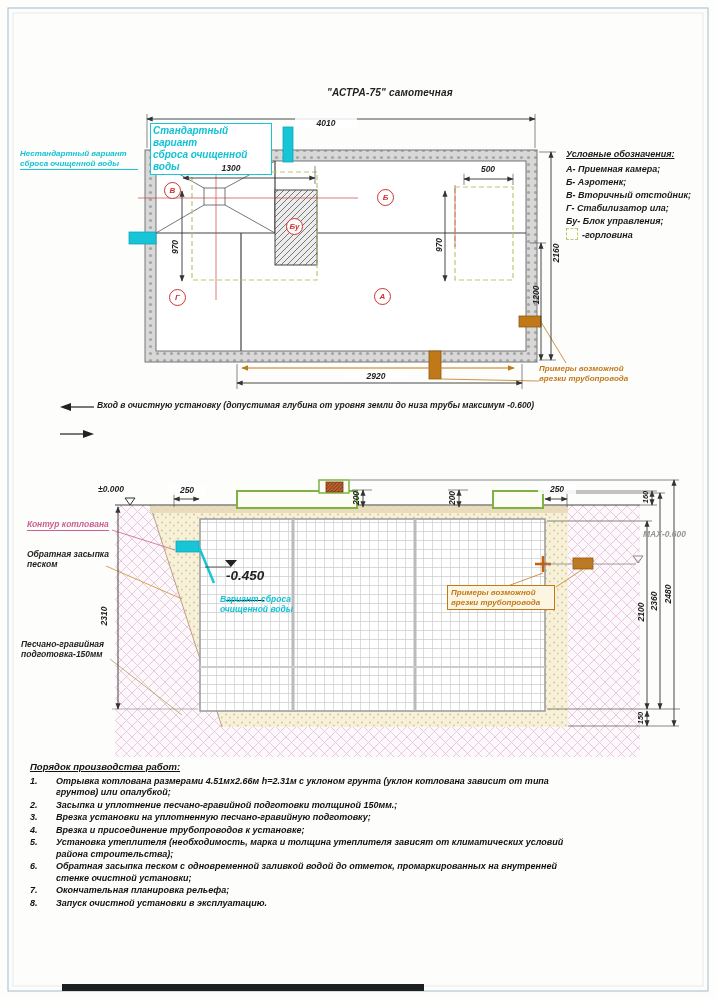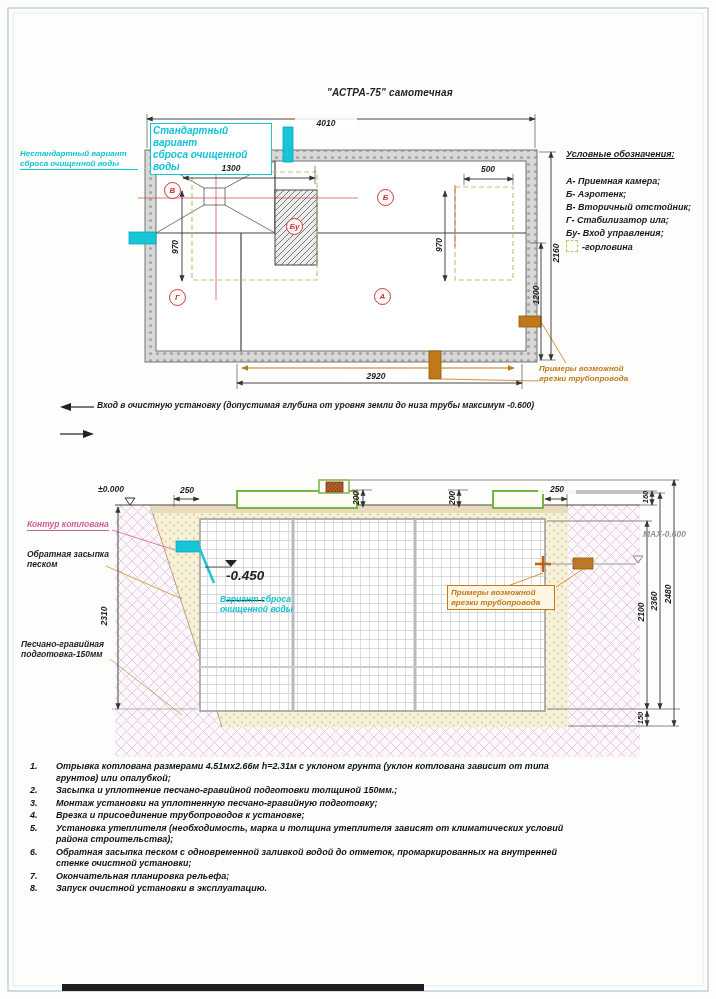--- a/index.html
+++ b/index.html
@@ -16,21 +16,21 @@
   .orange{color:#c07818;}
   .magenta{color:#cc5f93;}
   .gray{color:#949494;}
   .comp{position:absolute;width:15px;height:15px;border:1.3px solid #cc3333;border-radius:50%;
         color:#cc3333;font-style:italic;font-weight:bold;font-size:8px;display:flex;align-items:center;
         justify-content:center;background:rgba(255,255,255,.9);}
   .title1{font-size:10.5px;letter-spacing:.4px;}
   .title2{font-size:10px;letter-spacing:.2px;}
   .legend{position:absolute;left:566px;top:148px;width:148px;font-style:italic;font-weight:bold;
           font-size:9px;line-height:13px;color:#1a1a1a;}
-  .legend-h{text-decoration:underline;margin-bottom:14px;}
+  .legend-h{text-decoration:underline;margin-bottom:2px;}
   .swatch{display:inline-block;width:10px;height:10px;border:1.3px dashed #b9c96e;vertical-align:-2px;margin-right:4px;}
   .boxcyan{border:1px solid #18c5d6;background:#fff;padding:1px 2px;}
   .ubottom-c{border-bottom:1px solid #18c5d6;padding-bottom:1px;}
   .ubottom-m{border-bottom:1px solid #cc5f93;padding-bottom:1px;display:inline-block;}
   .obox{border:1px solid #c07818;background:#fbf5e2;padding:2px 3px;}
   .note{position:absolute;font-style:italic;font-weight:bold;font-size:8.5px;color:#1a1a1a;width:600px;}
   .proc{position:absolute;left:30px;top:761px;width:537px;font-style:italic;font-weight:bold;
         font-size:9px;line-height:11.5px;color:#111;}
   .proc-h{font-size:9.5px;text-decoration:underline;margin-bottom:3px;}
   .proc-row{display:flex;margin-bottom:1px;}
@@ -197,21 +197,21 @@
 </svg>
 
 <div class="lbl title2 center" style="left:270px;top:87px;width:240px;">"АСТРА-75" самотечная</div>
 
 <div class="legend">
   <div class="legend-h">Условные обозначения:</div>
   <div>А- Приемная камера;</div>
   <div>Б- Аэротенк;</div>
   <div>В- Вторичный отстойник;</div>
   <div>Г- Стабилизатор ила;</div>
-  <div>Бу- Вход управления;</div>
+  <div>Бу- Блок управления;</div>
   <div><span class="swatch"></span><span>-горловина</span></div>
 </div>
 
 <div class="lbl cyan ml boxcyan" style="left:150px;top:123px;width:116px;font-size:10px;">Стандартный вариант
 сброса очищенной воды</div>
 <div class="lbl cyan ml ubottom-c" style="left:20px;top:149px;width:118px;font-size:8px;">Нестандартный вариант
 сброса очищенной воды</div>
 
 <div class="comp" style="left:164px;top:182px;">В</div>
 <div class="comp" style="left:377px;top:189px;">Б</div>
@@ -250,31 +250,32 @@
 <div class="vdim" style="left:435px;top:492px;">200</div>
 <div class="lbl dim center" style="left:538px;top:484px;width:36px;">250</div>
 <div class="vdim" style="left:628px;top:491px;font-size:7.5px;">160</div>
 <div class="vdim" style="left:87px;top:610px;">2310</div>
 <div class="vdim" style="left:624px;top:606px;">2100</div>
 <div class="vdim" style="left:637px;top:595px;">2360</div>
 <div class="vdim" style="left:651px;top:588px;">2480</div>
 <div class="vdim" style="left:623px;top:712px;font-size:7.5px;">150</div>
 
 <div class="proc">
+  <div class="proc-h">Порядок производства работ:</div>
   <div class="proc-row">
     <span class="proc-num">1.</span>
         <span class="proc-txt">Отрывка котлована размерами 4.51мх2.66м h=2.31м с уклоном грунта (уклон котлована зависит от типа грунтов) или опалубкой;</span>
   </div>
   <div class="proc-row">
     <span class="proc-num">2.</span>
         <span class="proc-txt">Засыпка и уплотнение песчано-гравийной подготовки толщиной 150мм.;</span>
   </div>
   <div class="proc-row">
     <span class="proc-num">3.</span>
-        <span class="proc-txt">Монтаж установки на уплотненную песчано-гравийную подготовку;</span>
+        <span class="proc-txt">Врезка установки на уплотненную песчано-гравийную подготовку;</span>
   </div>
   <div class="proc-row">
     <span class="proc-num">4.</span>
         <span class="proc-txt">Врезка и присоединение трубопроводов к установке;</span>
   </div>
   <div class="proc-row">
     <span class="proc-num">5.</span>
         <span class="proc-txt">Установка утеплителя (необходимость, марка и толщина утеплителя зависят от климатических условий района строительства);</span>
   </div>
   <div class="proc-row">

